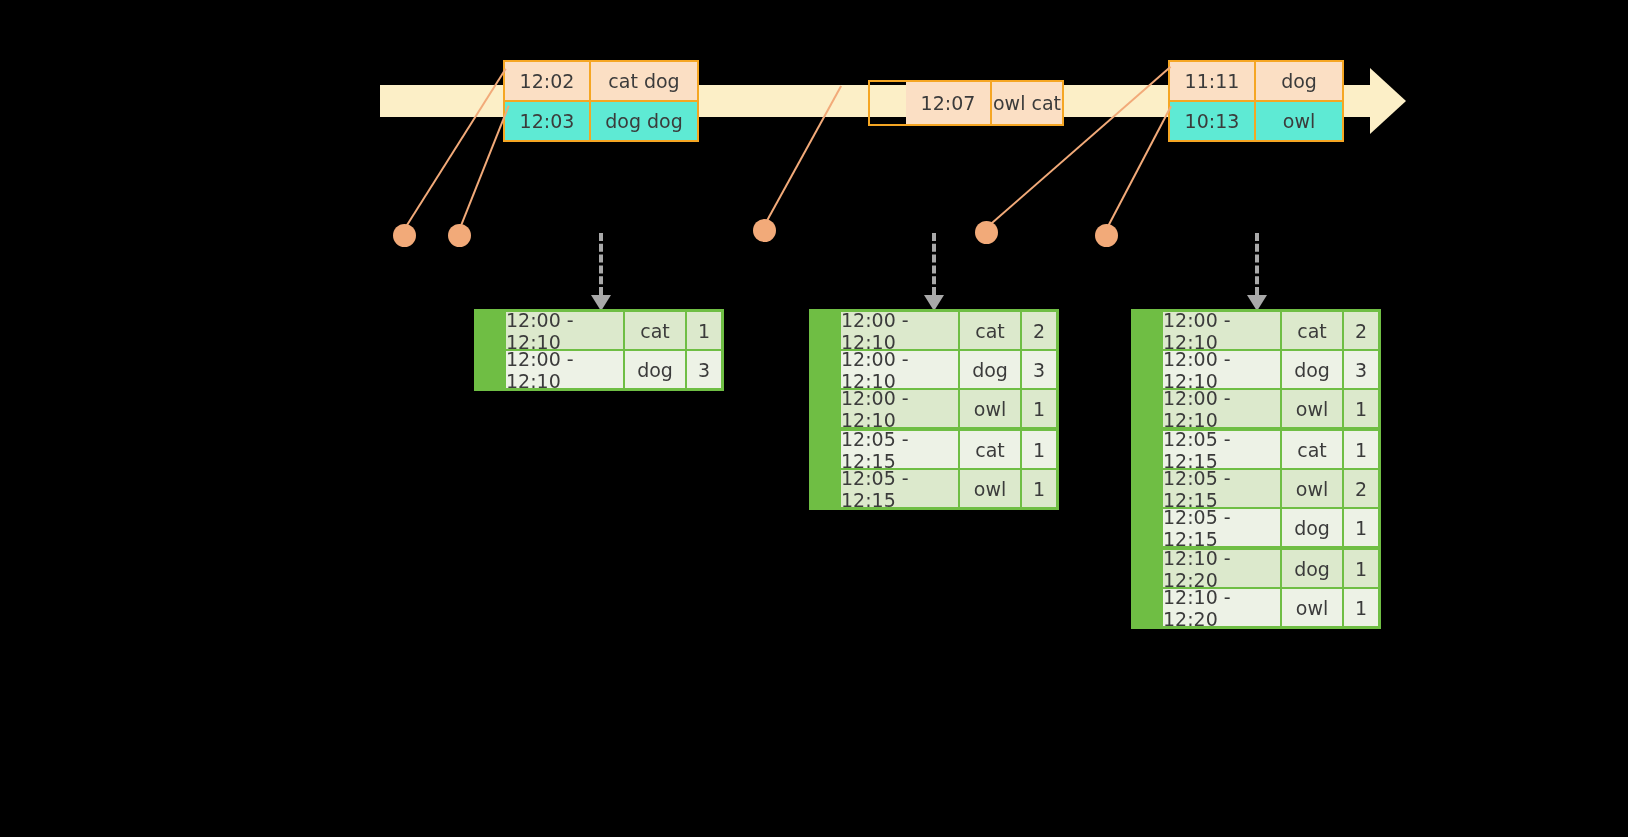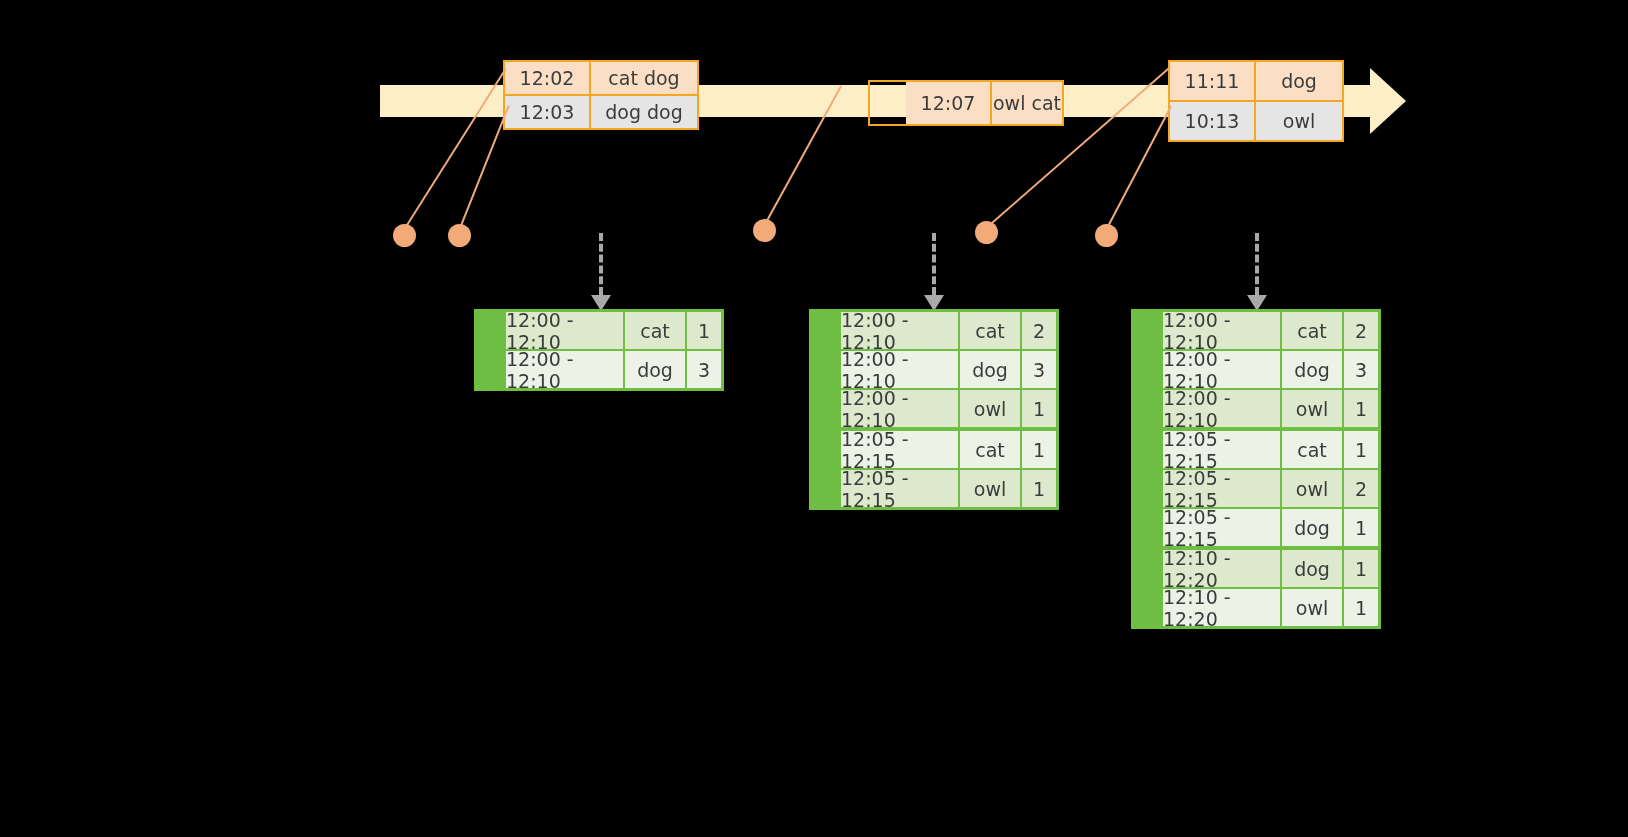--- a/index.html
+++ b/index.html
@@ -17,23 +17,23 @@
   
   .evt{position:absolute;border:2px solid #F5A623;box-sizing:border-box;
        display:flex;flex-direction:column;}
   .evt .row{display:flex;flex:1;}
   .evt .row + .row{border-top:2px solid #F5A623;}
   .evt .tm{width:84px;display:flex;align-items:center;justify-content:center;
       font-size:19px;color:#3b3b3b;border-right:2px solid #F5A623;}
   .evt .wd{flex:1;display:flex;align-items:center;justify-content:center;
       font-size:19px;color:#3b3b3b;}
   .shade-a .tm,.shade-a .wd{background:#FBDFC4;}
-  .shade-b .tm,.shade-b .wd{background:#e5e5e5;}
-
-  #evt1{left:503px;top:60px;width:196px;height:70px;}
+  .shade-b .tm,.shade-b .wd{background:#5eead4;}
+
+  #evt1{left:503px;top:60px;width:196px;height:82px;}
   #evt2{left:868px;top:80px;width:196px;height:46px;padding-left:36px;}
   #evt3{left:1168px;top:60px;width:176px;height:82px;}
   #evt3 .wd{font-size:19px;}
 
   
   .dot{position:absolute;width:23px;height:23px;border-radius:50%;
        background:#F2AA79;}
   .conn{position:absolute;height:0;border-top:2px solid #F2AA79;
         transform-origin:0 0;}
 

